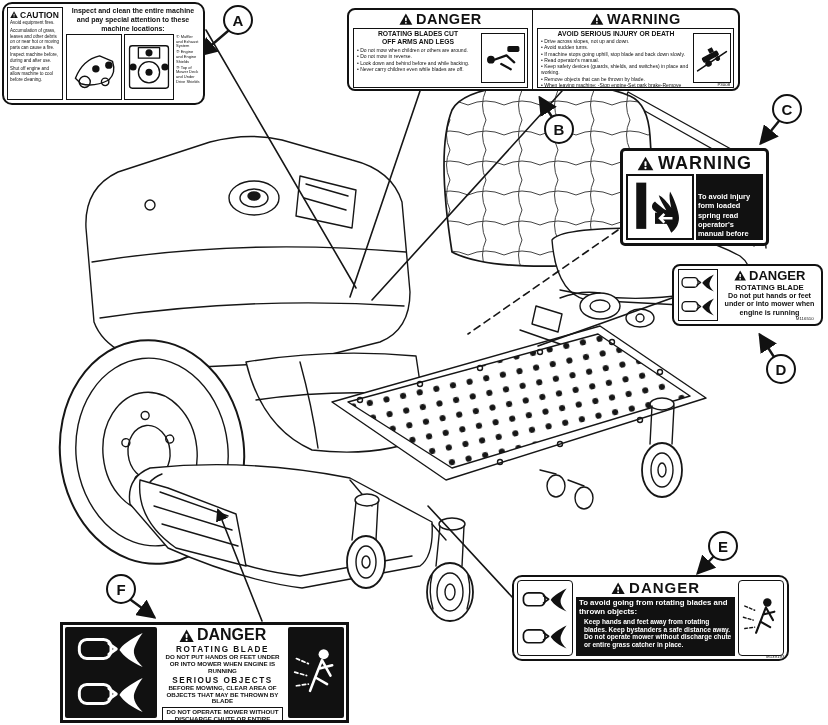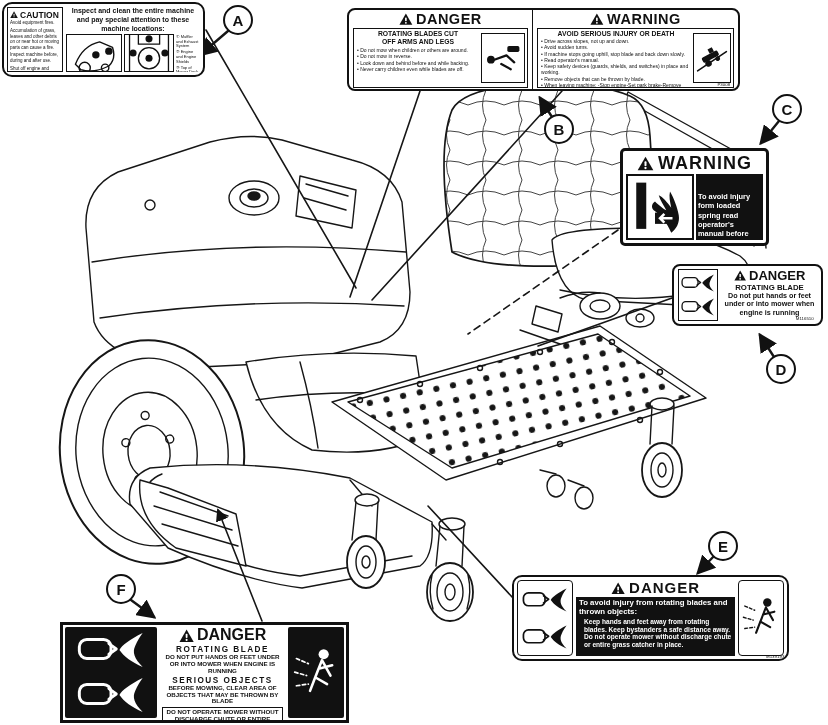--- a/index.html
+++ b/index.html
@@ -5,21 +5,21 @@
   html,body{margin:0;padding:0;background:#fff;}
   body{width:828px;height:725px;position:relative;font-family:"Liberation Sans",sans-serif;color:#111;overflow:hidden;}
   svg{display:block}
   #art{position:absolute;left:0;top:0;z-index:1}
   .decal{position:absolute;background:#fff;border:2px solid #111;box-sizing:border-box;z-index:3;overflow:hidden}
   .tri{width:.95em;height:.85em;flex:0 0 auto}
   .shrink{transform-origin:0 0;}
   .code{position:absolute;font-size:8px;transform:scale(.55);transform-origin:100% 100%;right:3px;bottom:0;white-space:nowrap}
 
   
-  #decal-a{left:2px;top:2px;width:203px;height:75px;border-radius:10px;padding:3px;display:flex;gap:3px}
+  #decal-a{left:2px;top:2px;width:203px;height:103px;border-radius:10px;padding:3px;display:flex;gap:3px}
   .a-left{width:56px;border:1.5px solid #111;padding:2px;box-sizing:border-box;overflow:hidden}
   .a-title{font-weight:bold;font-size:8.5px;display:flex;align-items:center;gap:2px;white-space:nowrap}
   .a-paras{transform:scale(.5);width:200%;font-size:9px;line-height:1.25}
   .a-paras p{margin:0 0 4px}
   .a-right{flex:1;display:flex;flex-direction:column;min-width:0}
   .a-header{font-size:7px;font-weight:bold;text-align:center;line-height:1.25;margin:0 2px 1px}
   .a-figs{display:flex;gap:2px;flex:1;min-height:0}
   .a-fig{border:1.2px solid #111;box-sizing:border-box;display:flex;align-items:center;justify-content:center;overflow:hidden}
   .a-list{flex:1;overflow:hidden}
   .a-list-in{transform:scale(.5);width:200%;font-size:8px;line-height:1.2}
@@ -426,21 +426,21 @@
   <div class="e-main">
     <div class="e-title">
       <svg class="tri" viewBox="0 0 100 90">
           <path d="M50,4 97,86 3,86 Z" fill="#111"></path>
           <rect x="44" y="32" width="12" height="28" rx="5" fill="#fff"></rect>
           <circle cx="50" cy="72" r="7" fill="#fff"></circle>
         </svg>
       <span>DANGER</span>
     </div>
     <div class="e-black">
-      <div class="e-intro">To avoid injury from rotating blades and thrown objects:</div>
+      <div class="e-intro">To avoid going from rotating blades and thrown objects:</div>
       <div class="e-body">Keep hands and feet away from rotating blades. Keep bystanders a safe distance away. Do not operate mower without discharge chute or entire grass catcher in place.</div>
     </div>
   </div>
   <div class="e-icon-r pg-black">
     <svg width="38" height="62" viewBox="0 0 54 62">
       <circle class="pg-fill" cx="36" cy="9" r="6"></circle>
       <path class="pg-line" stroke-width="3" d="M34,16 C30,26 26,36 20,52 M34,16 L44,34 M30,26 L46,22 M26,36 L40,44"></path>
       <path class="pg-line" stroke-width="2" stroke-dasharray="4 3" d="M4,14 L18,20 M2,30 L16,34 M4,46 L18,44"></path>
     </svg>
   </div>

